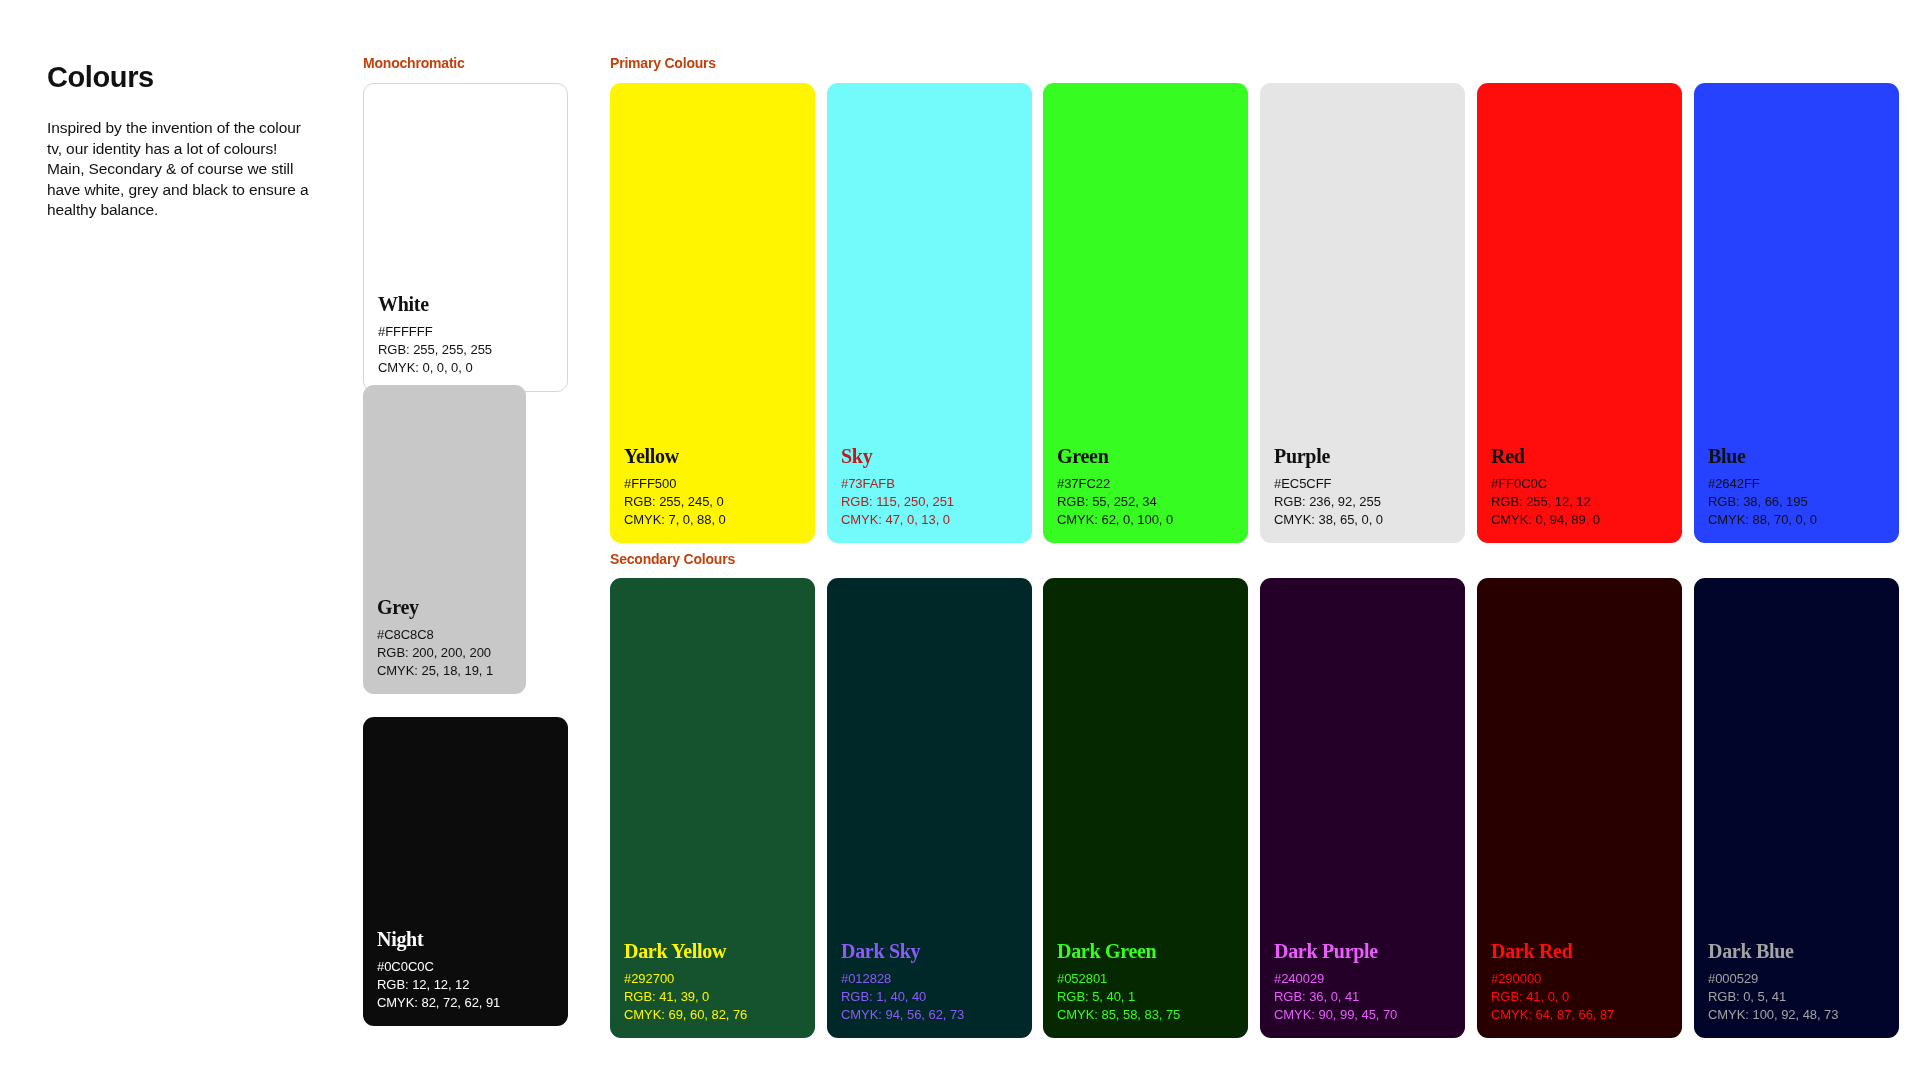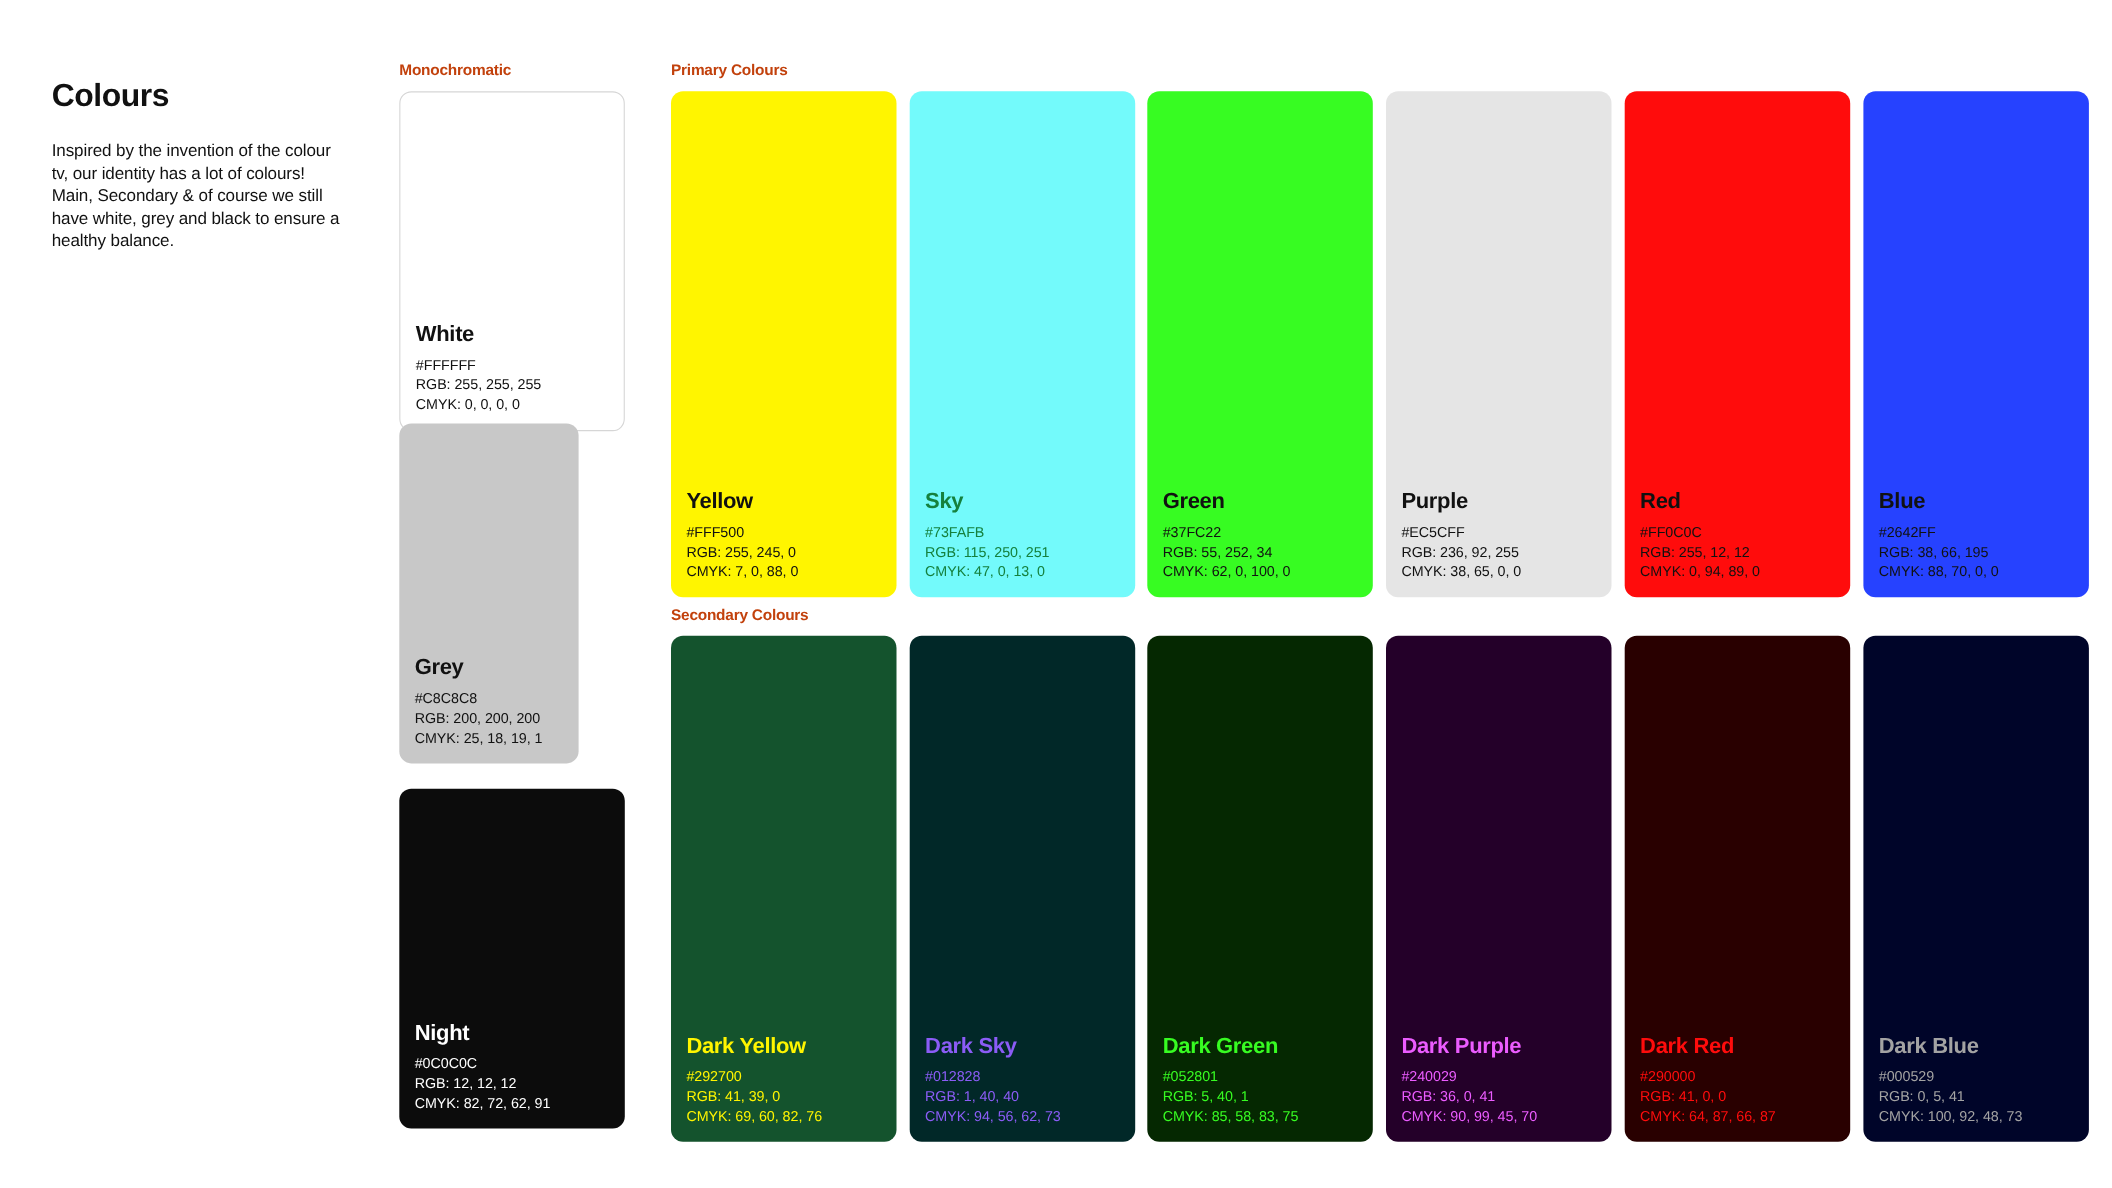--- a/index.html
+++ b/index.html
@@ -16,21 +16,21 @@
     position: relative;
     width: 1920px;
     height: 1080px;
     background: #ffffff;
   }
 
   
   .intro {
     position: absolute;
     left: 47px;
-    top: 72px;
+    top: 62px;
     width: 268px;
   }
   .intro-title {
     font-size: 29px;
     font-weight: 700;
     letter-spacing: -0.4px;
     color: #111111;
     line-height: 1.1;
   }
   .intro-body {
@@ -65,20 +65,21 @@
     right: 0;
     bottom: 0;
     padding: 0 14px 14px 14px;
   }
   .swatch-name {
     font-size: 20px;
     font-weight: 700;
     letter-spacing: -0.3px;
     line-height: 1.15;
     margin-bottom: 7px;
+    font-family: Liberation Serif, serif;
   }
   .swatch-meta {
     font-size: 13px;
     line-height: 1.38;
     letter-spacing: -0.05px;
   }
   .swatch-meta div { white-space: nowrap; }
   #sw-white {
     left: 363px; top: 83px; width: 205px; height: 309px;
     background: #FFFFFF;
@@ -149,21 +150,21 @@
       <div class="swatch" style="left: 610px; top: 83px; background: rgb(255, 245, 0); color: rgb(17, 17, 17);">
         <div class="swatch-inner">
           <div class="swatch-name">Yellow</div>
           <div class="swatch-meta">
             <div>#FFF500</div>
             <div>RGB: 255, 245, 0</div>
             <div>CMYK: 7, 0, 88, 0</div>
           </div>
         </div>
       </div>
-      <div class="swatch" style="left: 827px; top: 83px; background: rgb(115, 250, 251); color: #15803d;">
+      <div class="swatch" style="left: 827px; top: 83px; background: rgb(115, 250, 251); color: #b91c1c;">
         <div class="swatch-inner">
           <div class="swatch-name">Sky</div>
           <div class="swatch-meta">
             <div>#73FAFB</div>
             <div>RGB: 115, 250, 251</div>
             <div>CMYK: 47, 0, 13, 0</div>
           </div>
         </div>
       </div>
       <div class="swatch" style="left: 1043px; top: 83px; background: rgb(55, 252, 34); color: rgb(17, 17, 17);">

